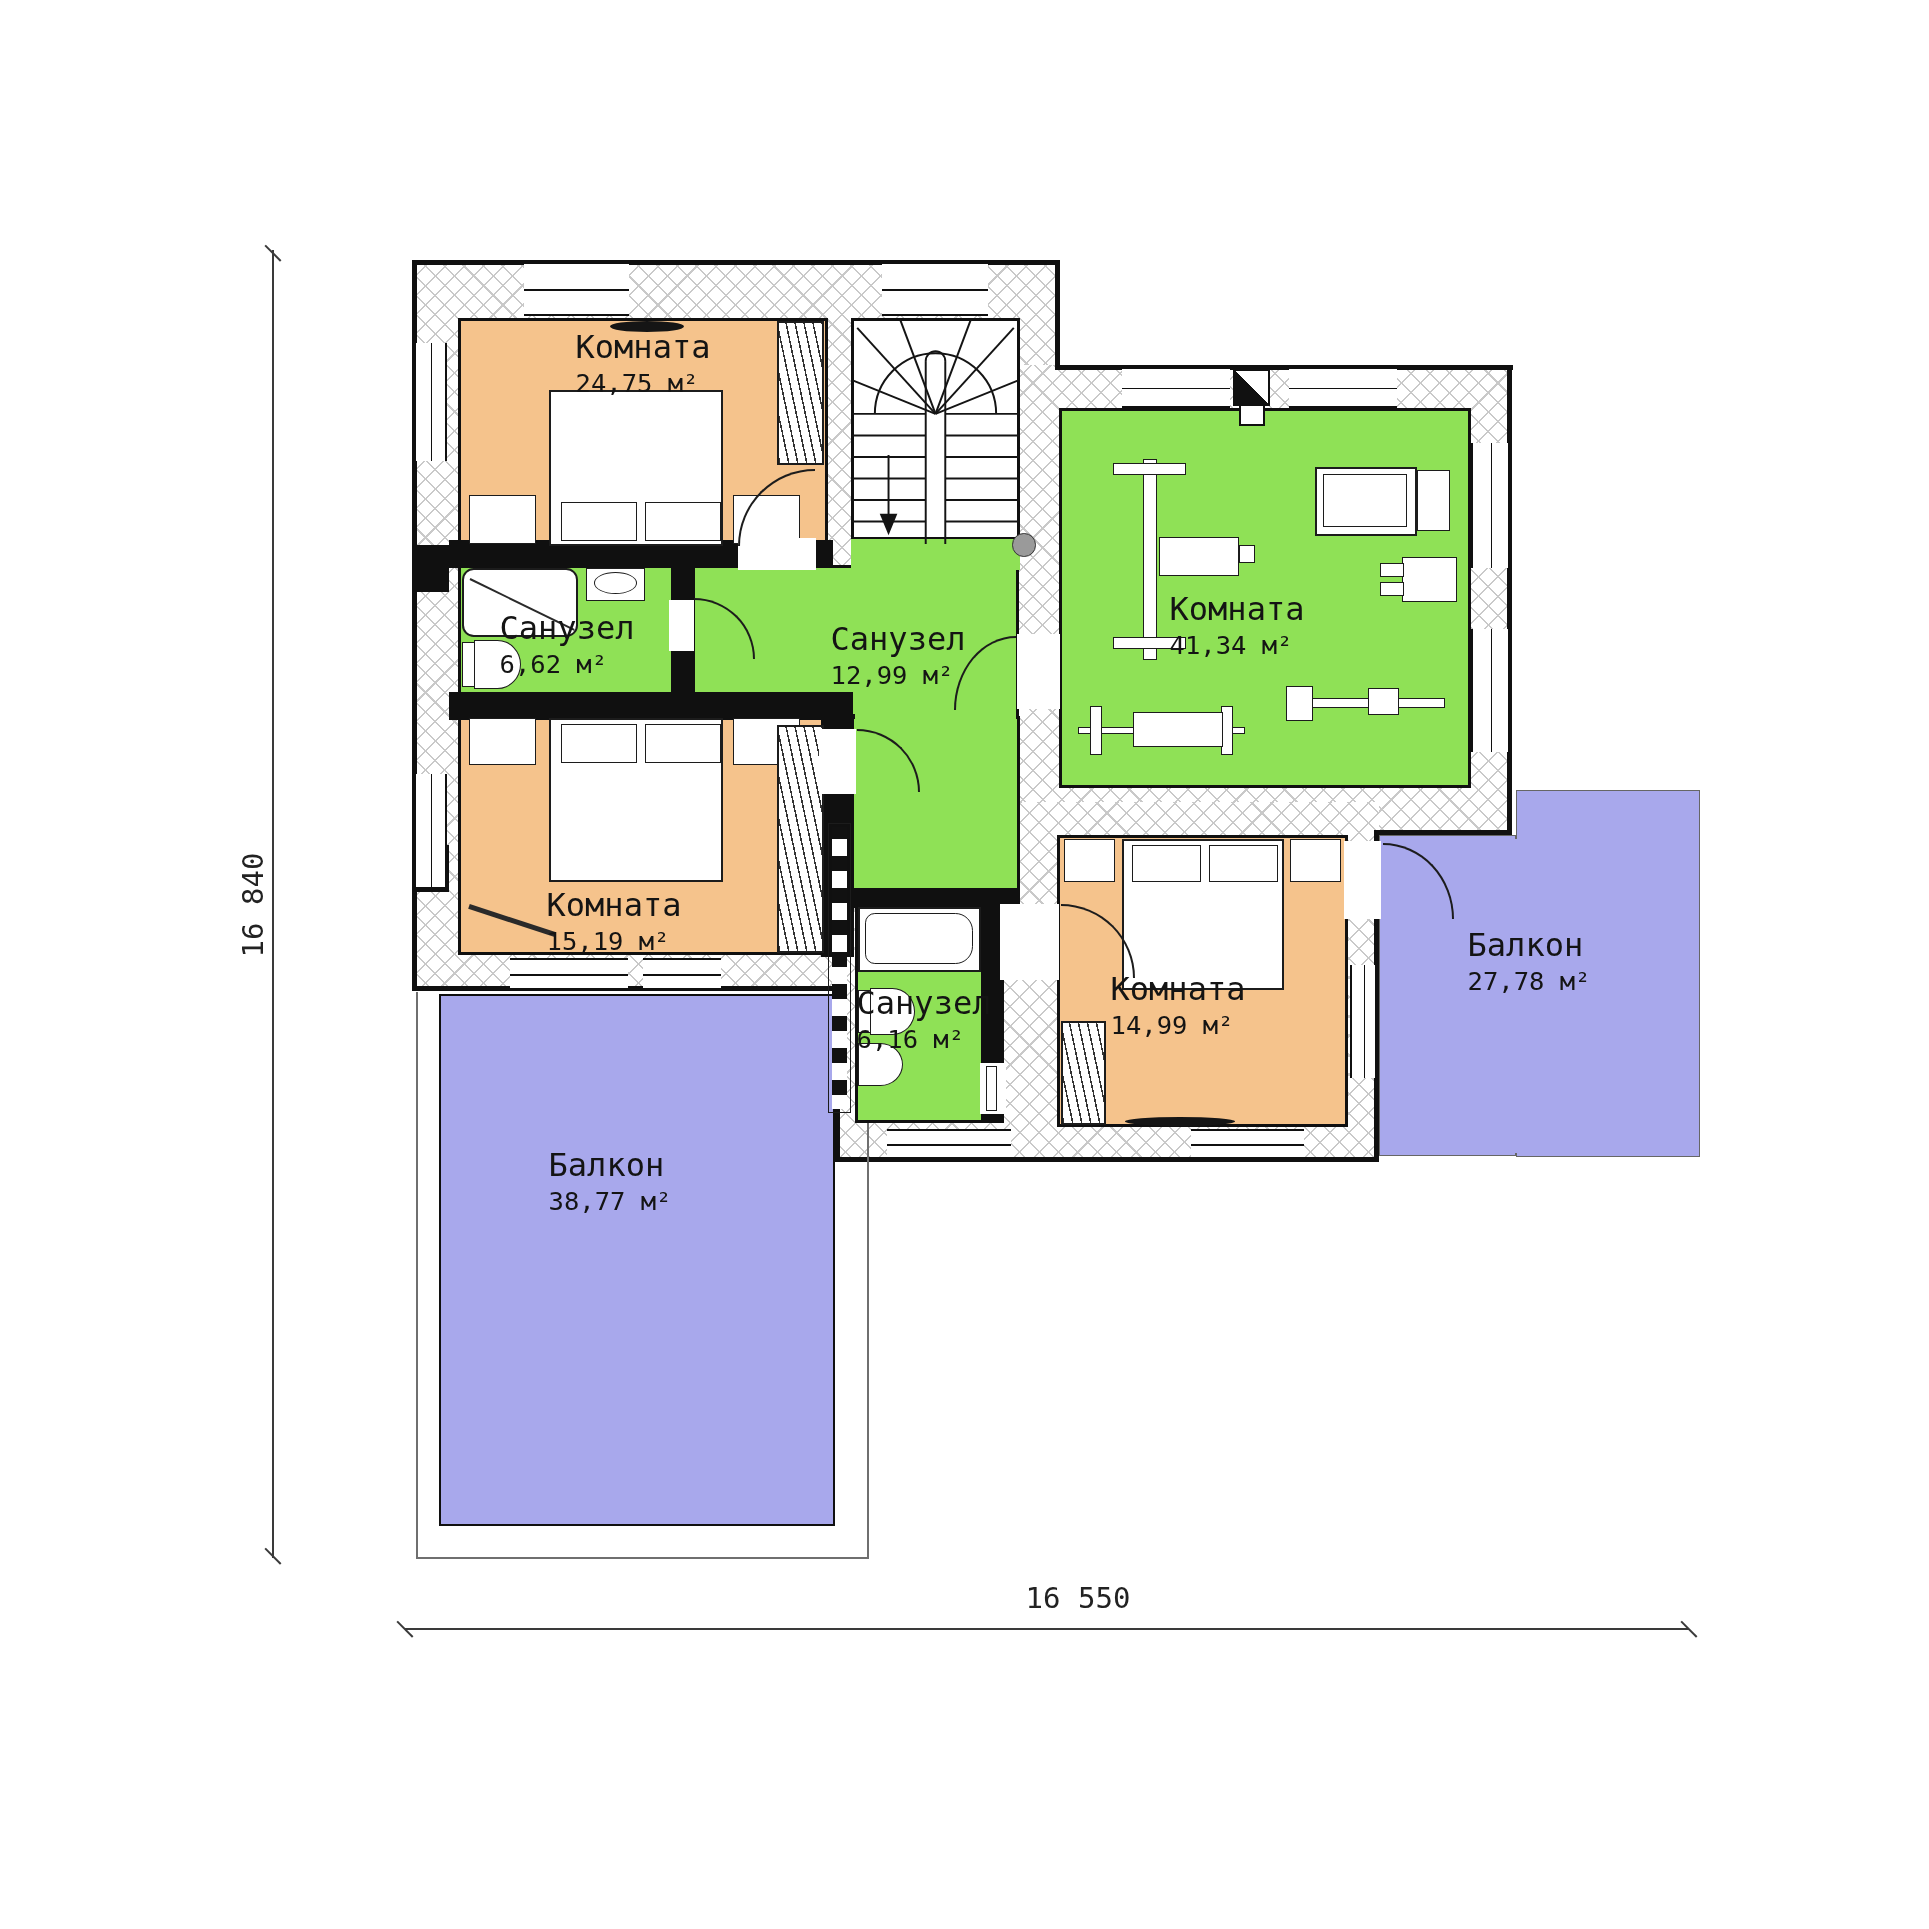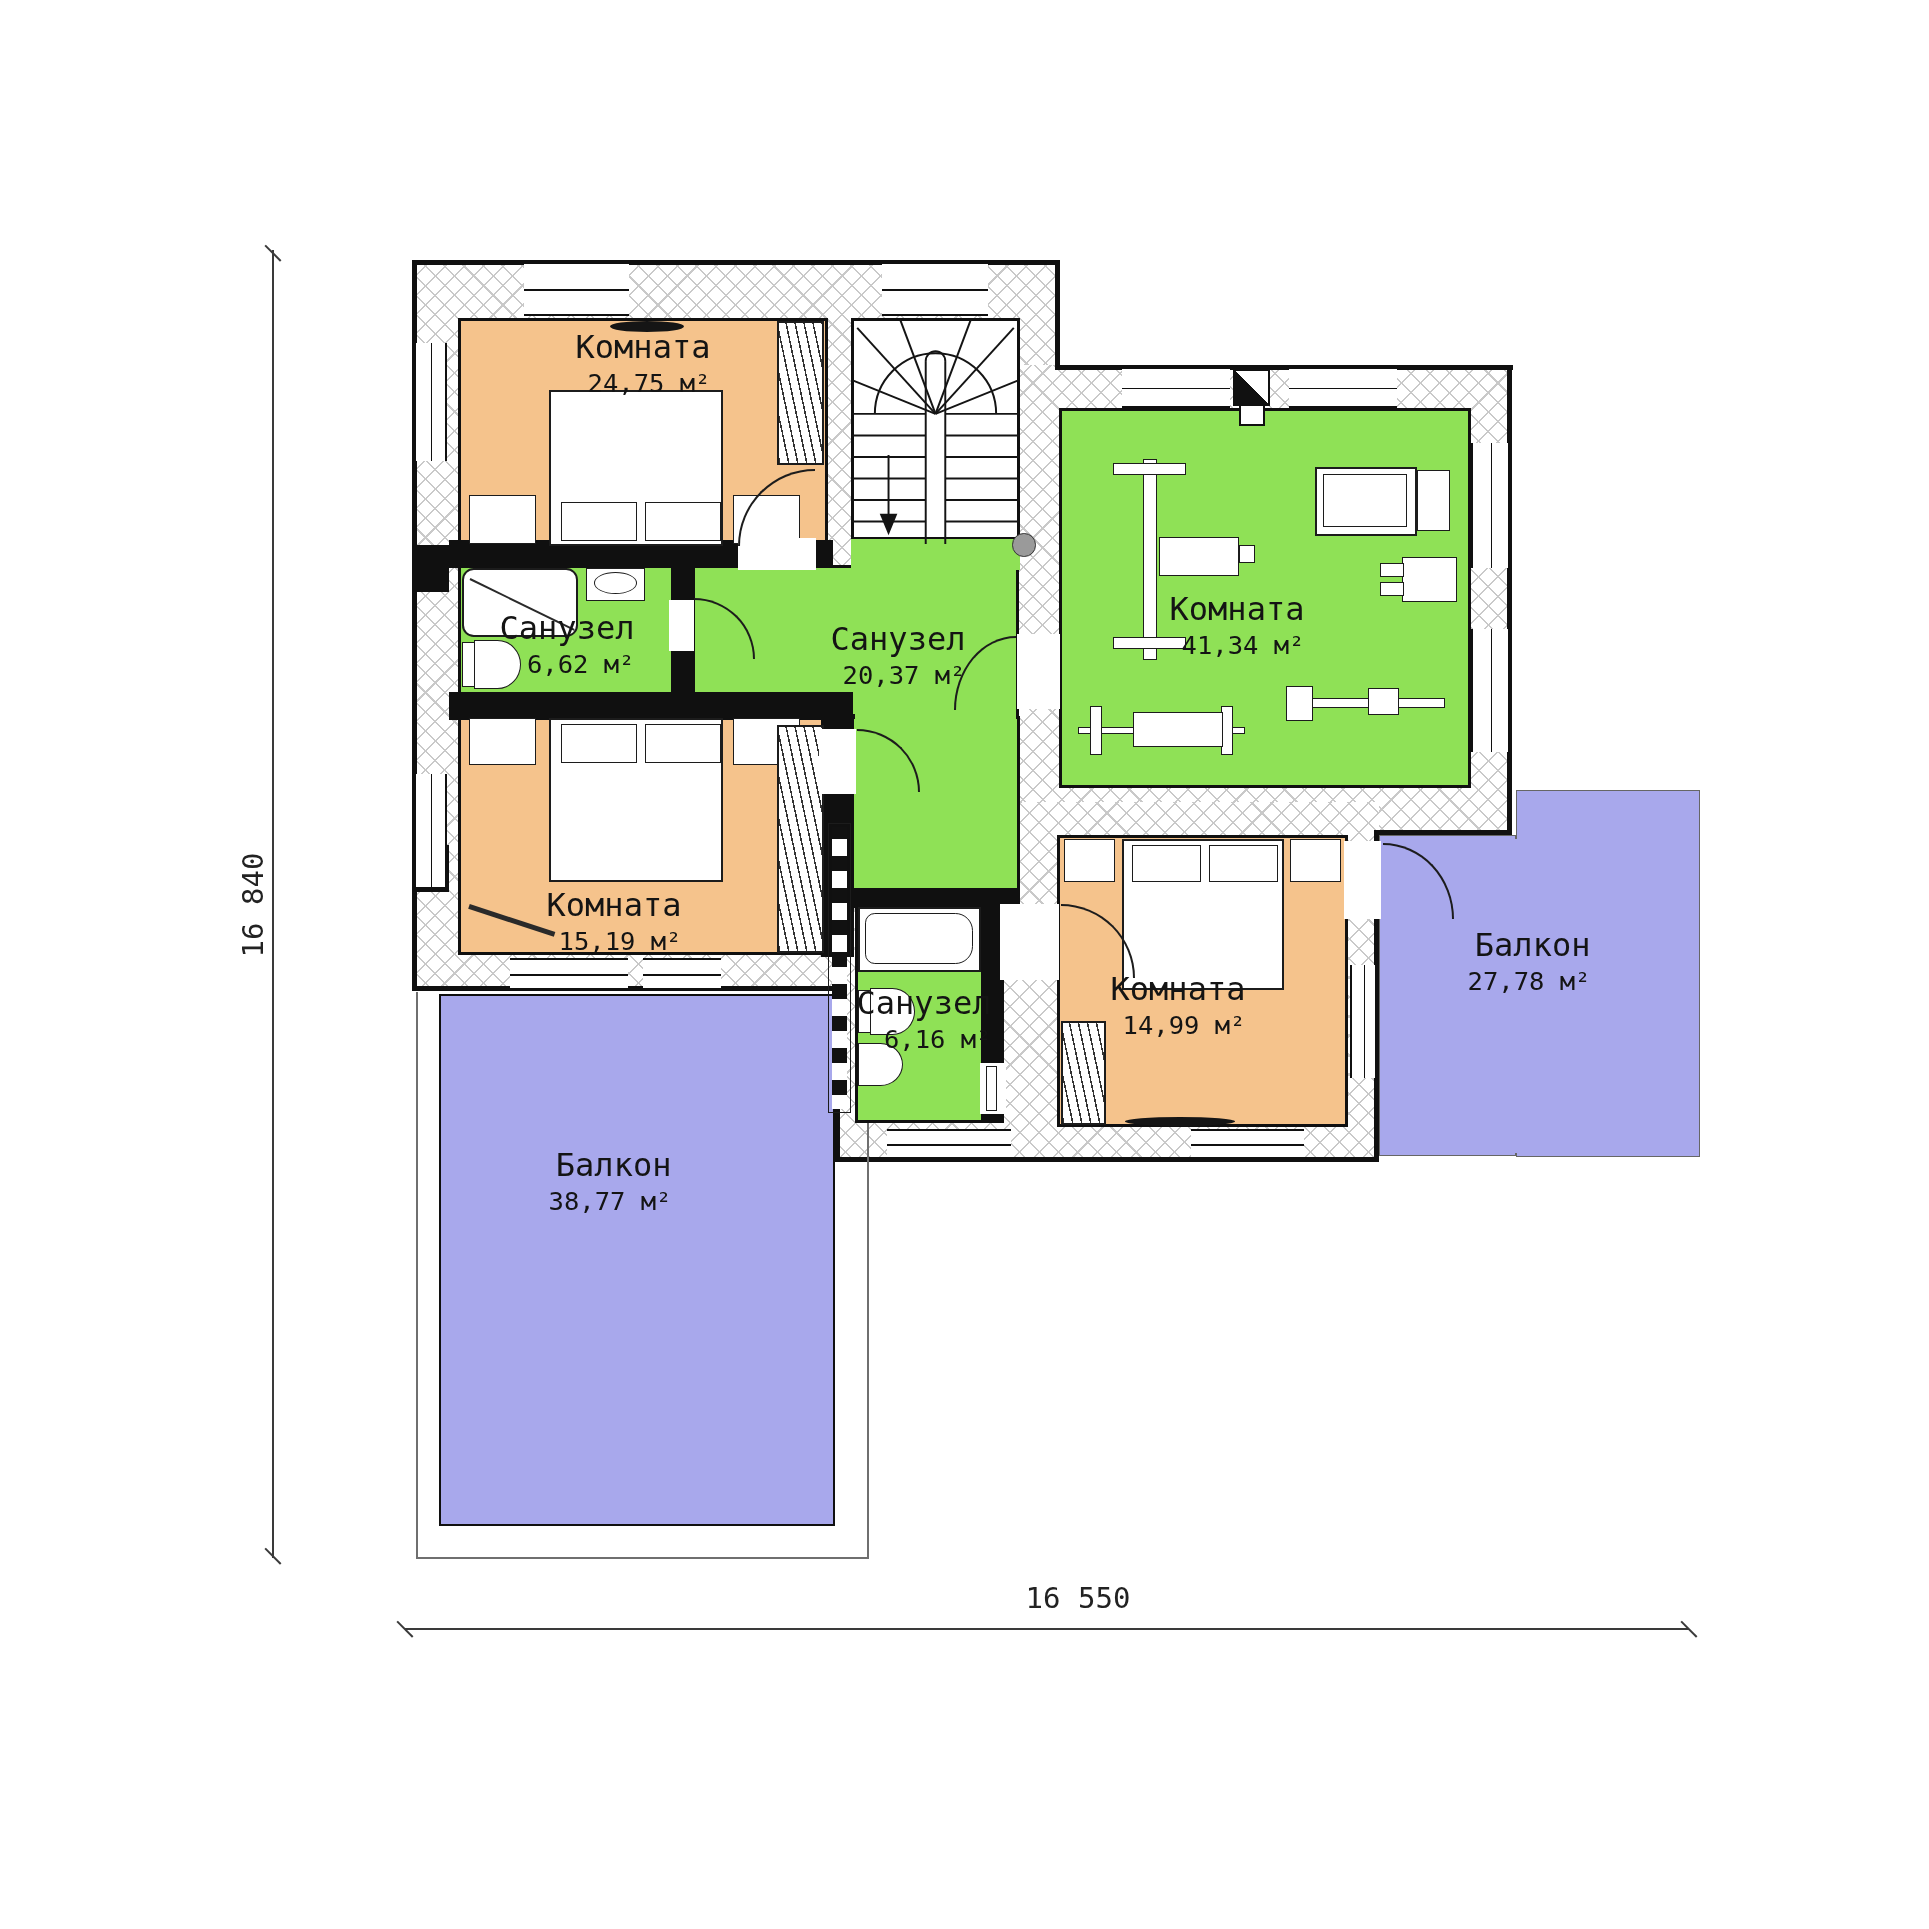--- a/index.html
+++ b/index.html
@@ -25,21 +25,21 @@
   .shaft{position:absolute;box-sizing:border-box;background:#fff;border:1.5px solid #1c1c1c;padding:2.9px 2.9px;background-image:repeating-linear-gradient(#111 0 14.7px,transparent 14.7px 32px);background-clip:content-box;}
   .win-h{position:absolute;box-sizing:border-box;background:#fff;border-top:2.9px solid #101010;border-bottom:2.9px solid #101010;}
   .win-h::after{content:"";position:absolute;left:0;right:0;top:50%;height:1.5px;background:#101010;}
   .win-v{position:absolute;box-sizing:border-box;background:#fff;border-left:2.9px solid #101010;border-right:2.9px solid #101010;}
   .win-v::after{content:"";position:absolute;top:0;bottom:0;left:50%;width:1.5px;background:#101010;}
   .gap{position:absolute;background:#fff;}
   .arc{position:absolute;box-sizing:border-box;border:0 solid #1c1c1c;background:transparent;}
   .arc.tl{border-left-width:2px;border-top-width:2px;border-top-left-radius:100%;}
   .arc.tr{border-right-width:2px;border-top-width:2px;border-top-right-radius:100%;}
   .ellipse{border-radius:50%;}
-  .room-label{position:absolute;transform:translate(-50%,-50%);text-align:right;color:#141414;white-space:nowrap;z-index:40;}
+  .room-label{position:absolute;transform:translate(-50%,-50%);text-align:left;color:#141414;white-space:nowrap;z-index:40;}
   .rl-name{font-size:32px;letter-spacing:0;}
   .rl-area{font-size:25.5px;margin-top:2px;}
   .dim-line{position:absolute;background:#3a3a3a;}
   .tick{position:absolute;width:21.6px;height:2px;background:#3a3a3a;}
   .dim-text{position:absolute;color:#222;font-size:29px;}
   .lens{position:absolute;background:#151515;border-radius:50%;}
   .diag{position:absolute;background:#2a2a2a;transform-origin:left center;}
   svg{display:block;}
 </style>
 </head>
@@ -215,21 +215,21 @@
   <div class="room-label" style="left:643px;top:363px;">
     <div class="rl-name">Комната</div>
     <div class="rl-area"><span>24,75</span> <span>м²</span></div>
   </div>
   <div class="room-label" style="left:567px;top:644px;">
     <div class="rl-name">Санузел</div>
     <div class="rl-area"><span>6,62</span> <span>м²</span></div>
   </div>
   <div class="room-label" style="left:898px;top:655px;">
     <div class="rl-name">Санузел</div>
-    <div class="rl-area"><span>20,37</span> <span>м²</span></div>
+    <div class="rl-area"><span>12,99</span> <span>м²</span></div>
   </div>
   <div class="room-label" style="left:1237px;top:625px;">
     <div class="rl-name">Комната</div>
     <div class="rl-area"><span>41,34</span> <span>м²</span></div>
   </div>
   <div class="room-label" style="left:614px;top:921px;">
     <div class="rl-name">Комната</div>
     <div class="rl-area"><span>15,19</span> <span>м²</span></div>
   </div>
   <div class="room-label" style="left:924px;top:1019px;">

